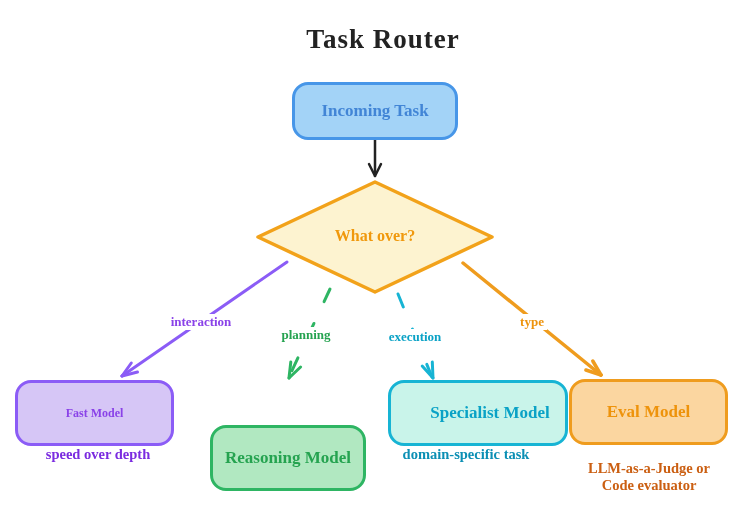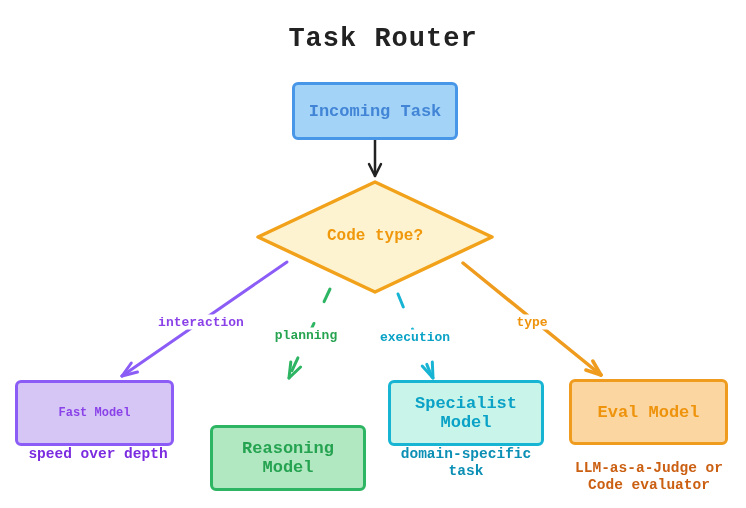--- a/index.html
+++ b/index.html
@@ -1,47 +1,47 @@
 <!DOCTYPE html>
 <html style="--ink: #222222; --blue_fill: #a3d3f7; --blue_stroke: #4796e8; --blue_text: #4285d6; --amber_fill: #fdf3d0; --amber_stroke: #f2a21a; --amber_text: #f0980c; --purple_fill: #d6c6f6; --purple_stroke: #8b5cf6; --purple_text: #8a42e8; --purple_caption: #7b2be0; --green_fill: #b1e8c1; --green_stroke: #2eb563; --green_text: #25a350; --green_caption: #1e9c4a; --cyan_fill: #c9f4ea; --cyan_stroke: #17b4d4; --cyan_text: #0aa2c6; --cyan_caption: #0b8fb4; --orange_fill: #fbd6a0; --orange_stroke: #ef9c1e; --orange_text: #ee930b; --orange_caption: #cb5f12;"><head>
 <meta charset="utf-8">
 <style>
   html,body { margin:0; padding:0; background:#ffffff; }
   #canvas {
     position:relative; width:746px; height:508px; background:#ffffff;
-    font-family:Liberation Mono, monospace; overflow:hidden;
+    font-family:Liberation Serif, serif; overflow:hidden;
   }
   #edges { position:absolute; left:0; top:0; z-index:0; }
 
   .title {
     position:absolute; top:24px; left:0; width:766px; text-align:center;
     font-size:27px; font-weight:bold; color:var(--ink); letter-spacing:1px;
     z-index:1;
   }
 
   .node {
-    position:absolute; z-index:1; border-radius:6px;
+    position:absolute; z-index:1; border-radius:16px;
     display:flex; align-items:center; justify-content:center;
     font-weight:600; text-align:center;
   }
   .node-incoming {
     left:292px; top:82px; width:160px; height:52px; font-size:17px;
     background:var(--blue_fill); border:3px solid var(--blue_stroke); color:var(--blue_text);
   }
   .node-fast {
     left:15px; top:380px; width:153px; height:60px; font-size:12px;
     background:var(--purple_fill); border:3px solid var(--purple_stroke); color:var(--purple_text);
   }
   .node-reasoning {
     left:210px; top:380px; width:150px; height:60px; font-size:17px;
     background:var(--green_fill); border:3px solid var(--green_stroke); color:var(--green_text);margin-top:45px;
   }
   .node-specialist {
     left:388px; top:380px; width:150px; height:60px; font-size:17px;
-    background:var(--cyan_fill); border:3px solid var(--cyan_stroke); color:var(--cyan_text);
+    background:var(--cyan_fill); border:3px solid var(--cyan_stroke); color:var(--cyan_text);padding-left:24px;
   }
   .node-eval {
     left:569px; top:379px; width:153px; height:60px; font-size:17px;
     background:var(--orange_fill); border:3px solid var(--orange_stroke); color:var(--orange_text);
   }
 
   .decision-label {
     position:absolute; z-index:1; left:295px; top:227px; width:160px;
     text-align:center; font-size:16px; font-weight:600; color:var(--amber_text);
   }
@@ -103,21 +103,21 @@
       <line x1="585.9" y1="370" x2="601" y2="375"></line>
     </g>
   </svg>
 
   <div class="title">Task Router</div>
 
   <div class="node node-incoming">
     <span>Incoming Task</span>
   </div>
 
-  <div class="decision-label">Code type?</div>
+  <div class="decision-label">What over?</div>
 
   <span class="edge-label el-interaction">interaction</span>
   <span class="edge-label el-planning">planning</span>
   <span class="edge-label el-execution">execution</span>
   <span class="edge-label el-eval">type</span>
 
   <div class="node node-fast">
     <span>Fast Model</span>
   </div>
   <div class="node node-reasoning">

